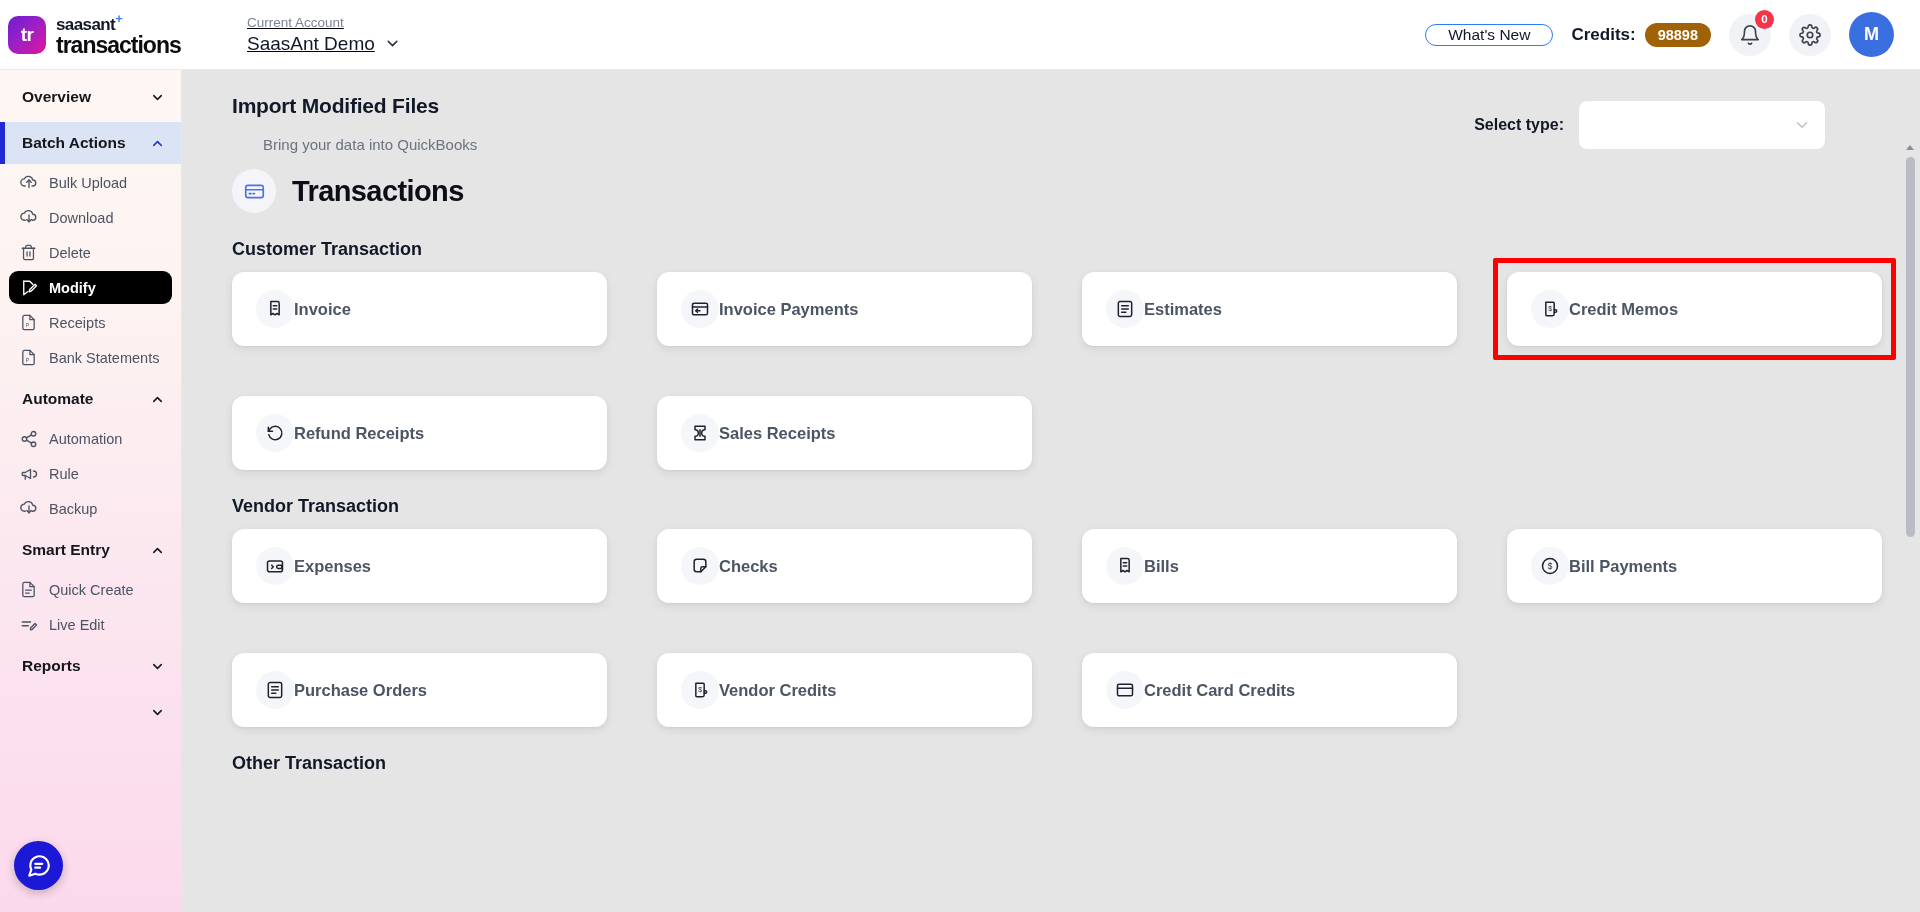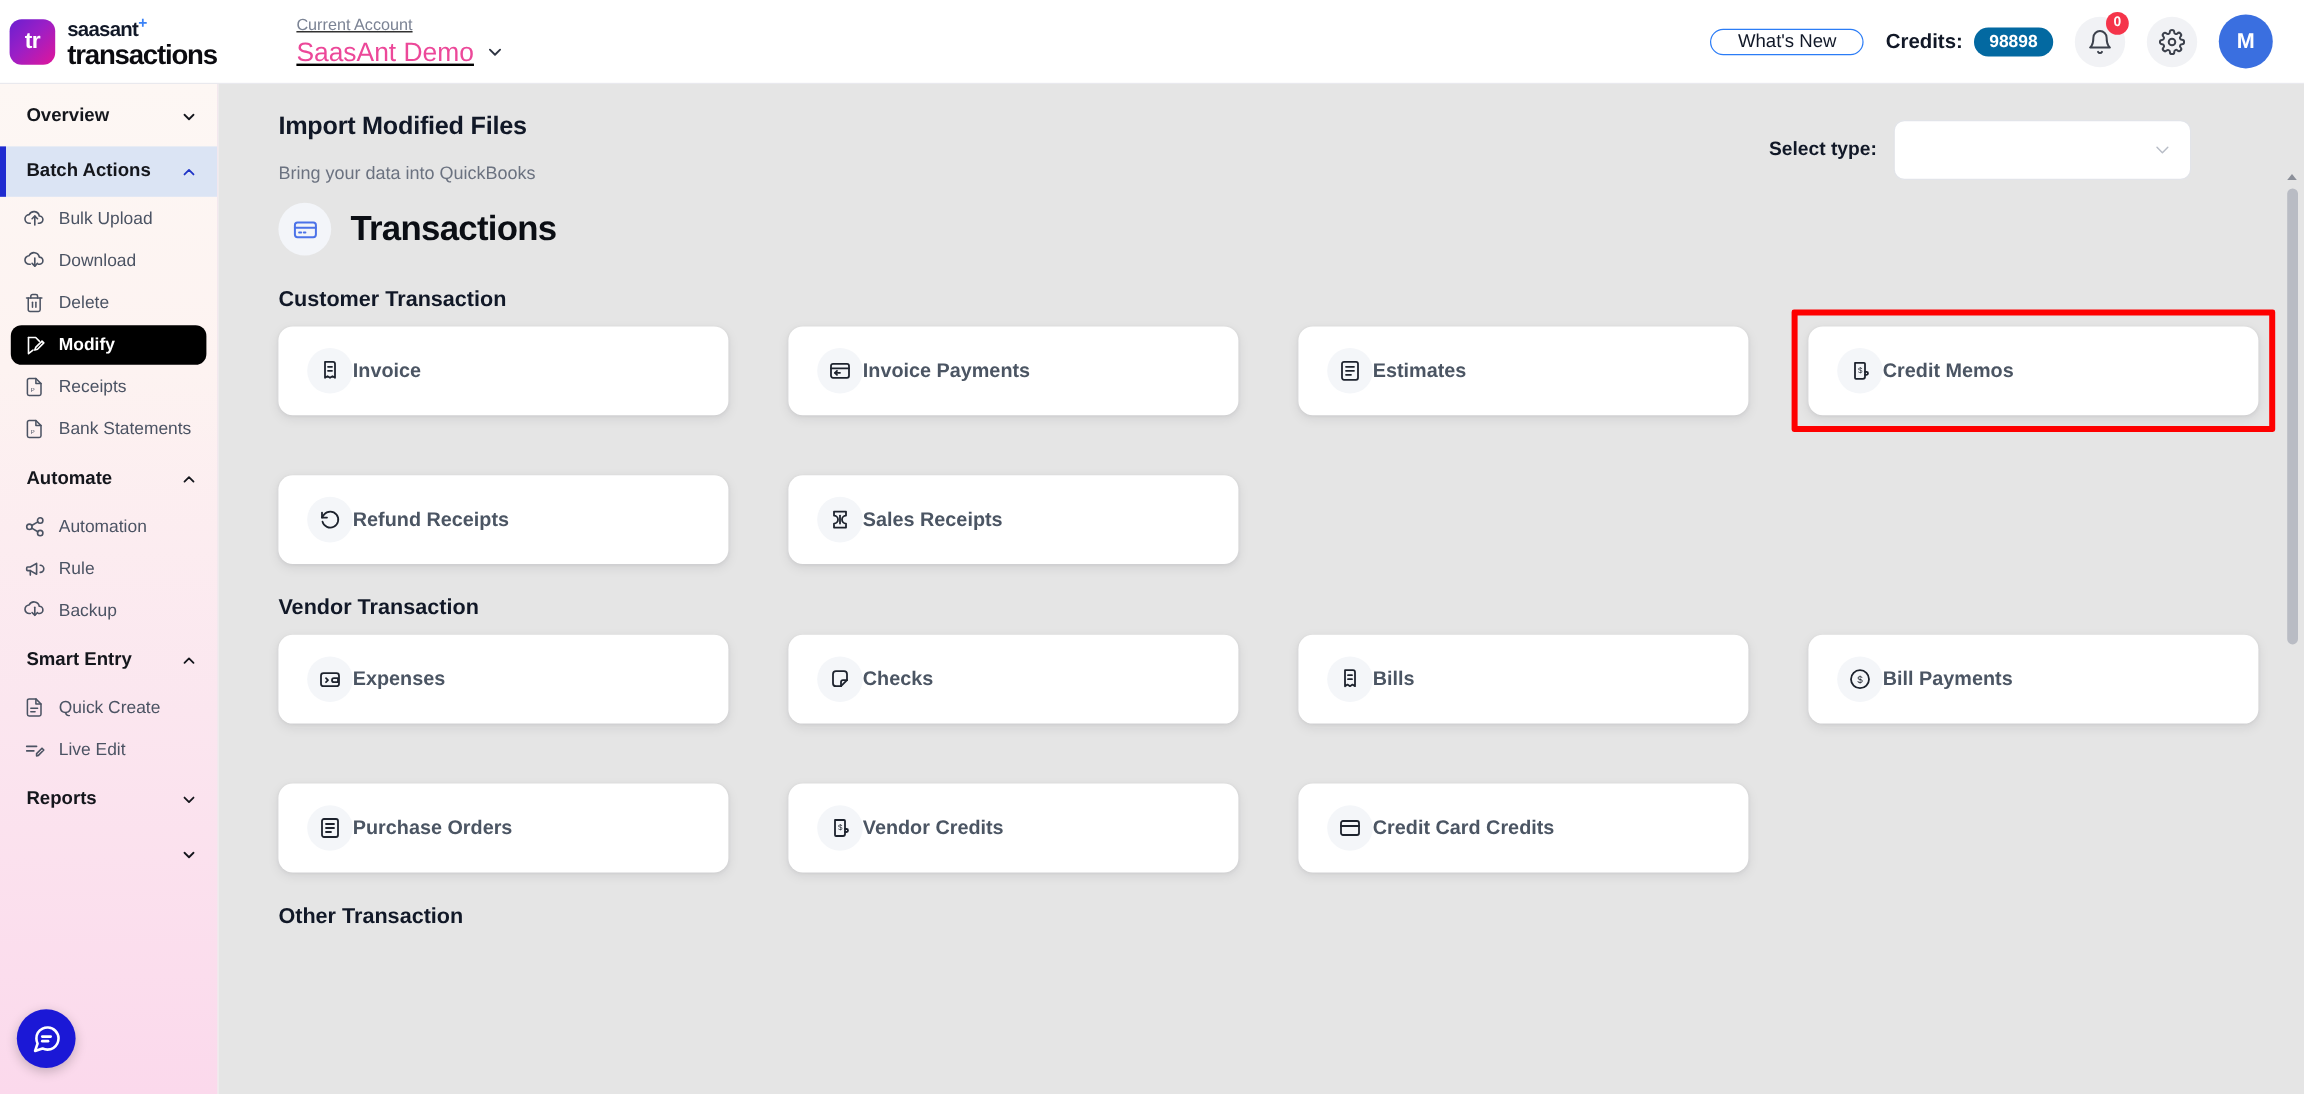--- a/index.html
+++ b/index.html
@@ -28,33 +28,33 @@
     flex: 0 0 auto;
   }
   .brand-text { line-height: 1; }
   .brand-top { font-size: 17px; font-weight: 700; color: #111827; letter-spacing: -0.6px; }
   .brand-top sup { color: #3b82f6; font-size: 13px; }
   .brand-bottom { font-size: 23px; font-weight: 700; color: #0b0b10; letter-spacing: -1px; margin-top: 1px; }
 
   .account { display: flex; flex-direction: column; justify-content: center; margin-left: 22px; text-decoration: underline; }
   .account-label { font-size: 13.5px; color: #7b8394; line-height: 1.35; }
   .account-row { display: flex; align-items: center; gap: 9px; }
-  .account-name { font-size: 22px; color: #ec4899; font-weight: 500; }
+  .account-name { font-size: 19px; color: #0f172a; font-weight: 500; }
   .chev { color: #2e3442; display: inline-flex; }
 
   .header-right { margin-left: auto; display: flex; align-items: center; gap: 18px; padding-right: 26px; }
   .whats-new {
     border: 1.5px solid #2b7cf6; color: #111827; background: #fff;
     border-radius: 22px; padding: 1px 22px; font-size: 15.5px; font-weight: 500;
     cursor: pointer; white-space: nowrap;
   }
   .credits-wrap { display: flex; align-items: center; gap: 9px; }
   .credits-label { font-size: 17px; font-weight: 700; color: #111827; }
   .credits-pill {
-    background: #0369a1; color: #fff; border-radius: 20px;
+    background: #a16207; color: #fff; border-radius: 20px;
     padding: 4px 13px; font-size: 14.5px; font-weight: 600;
   }
   .icon-btn {
     width: 42px; height: 42px; border-radius: 50%;
     background: #f1f2f5; display: flex; align-items: center; justify-content: center;
     position: relative; cursor: pointer; border: none;
   }
   .badge {
     position: absolute; top: -4px; right: -3px;
     background: #f5344a; color: #fff; border-radius: 50%;
@@ -107,21 +107,21 @@
     cursor: pointer; box-shadow: 0 3px 10px rgba(0,0,0,.22); z-index: 5;
   }
 
   
   .main {
     flex: 1; background: #e5e5e5; overflow: hidden;
     padding: 24px 38px 0 50px; position: relative;
   }
   .main-top { display: flex; align-items: flex-start; }
   .page-title { font-size: 21px; font-weight: 700; color: #111827; letter-spacing: -0.2px; }
-  .subtitle { font-size: 15px; color: #6b7280; margin-top: 18px; }
+  .subtitle { font-size: 15px; color: #6b7280; margin-top: 18px; margin-left: 31px; }
 
   .select-type { margin-left: auto; display: flex; align-items: center; gap: 14px; padding-top: 6px; padding-right: 56px;}
   .select-type-label { font-size: 16px; font-weight: 700; color: #111827; }
   .select-box {
     width: 248px; height: 50px; border: 1px solid #e2e4e9; border-radius: 9px;
     background: #fff; display: flex; align-items: center; padding: 0 14px;
     cursor: pointer; font-size: 14.5px; color: #9aa0ab;
   }
   .select-box .sel-chev { margin-left: auto; color: #b7bcc6; display: inline-flex; }
 

